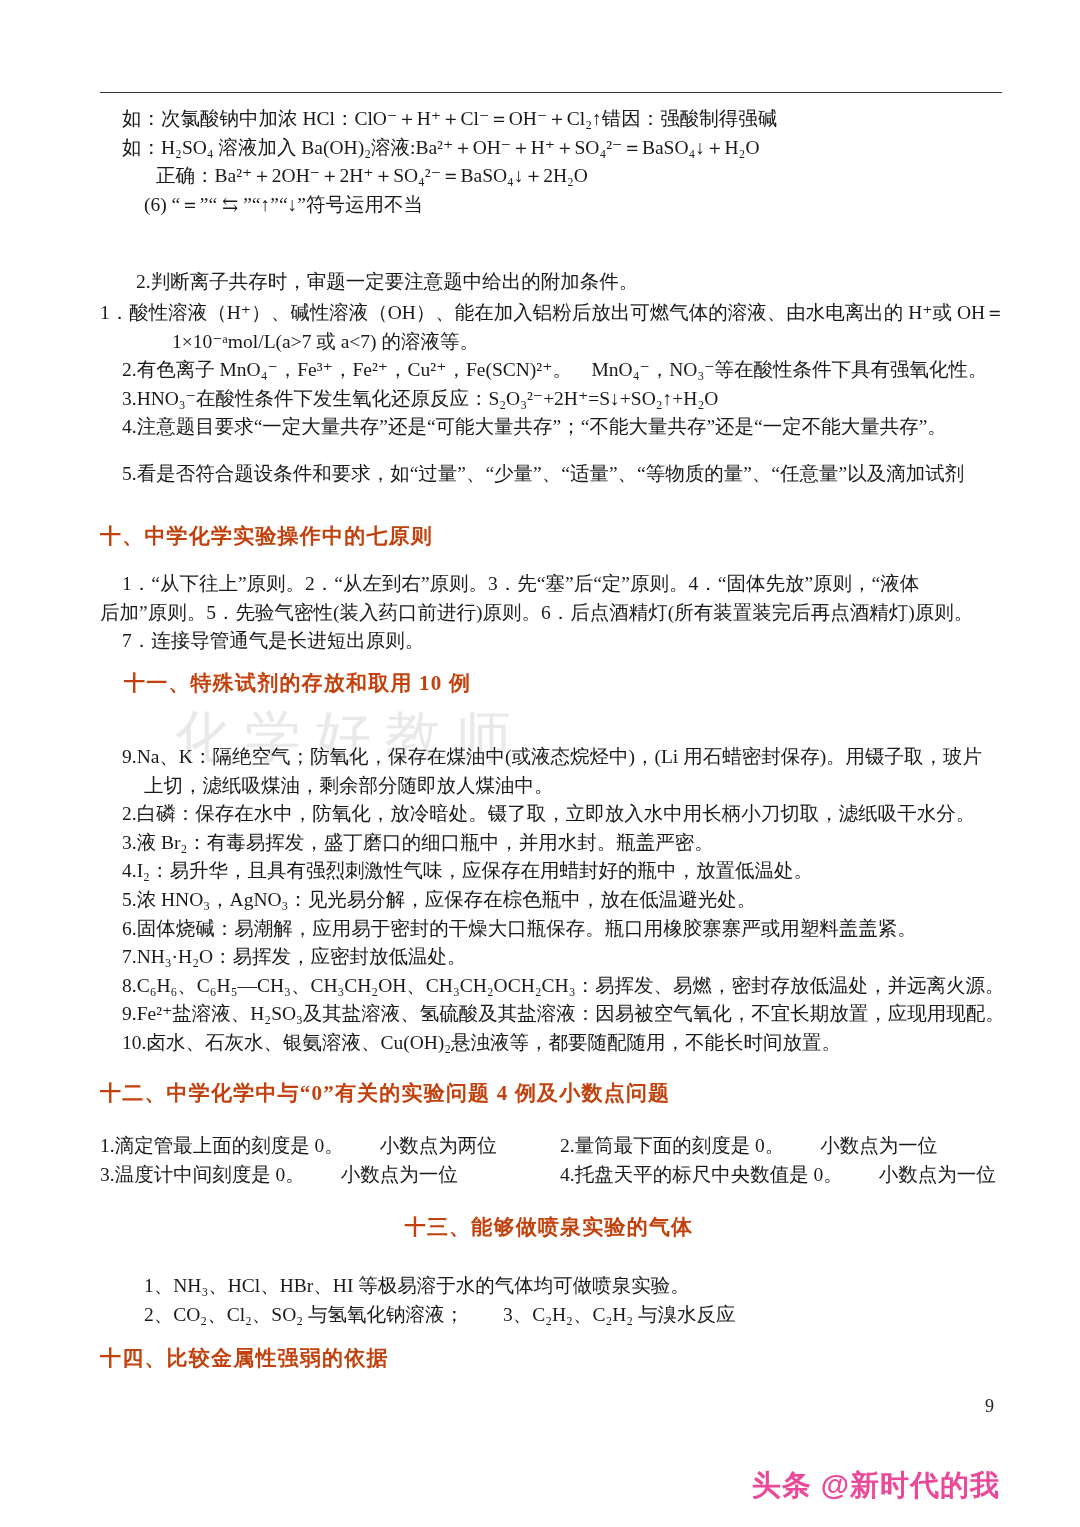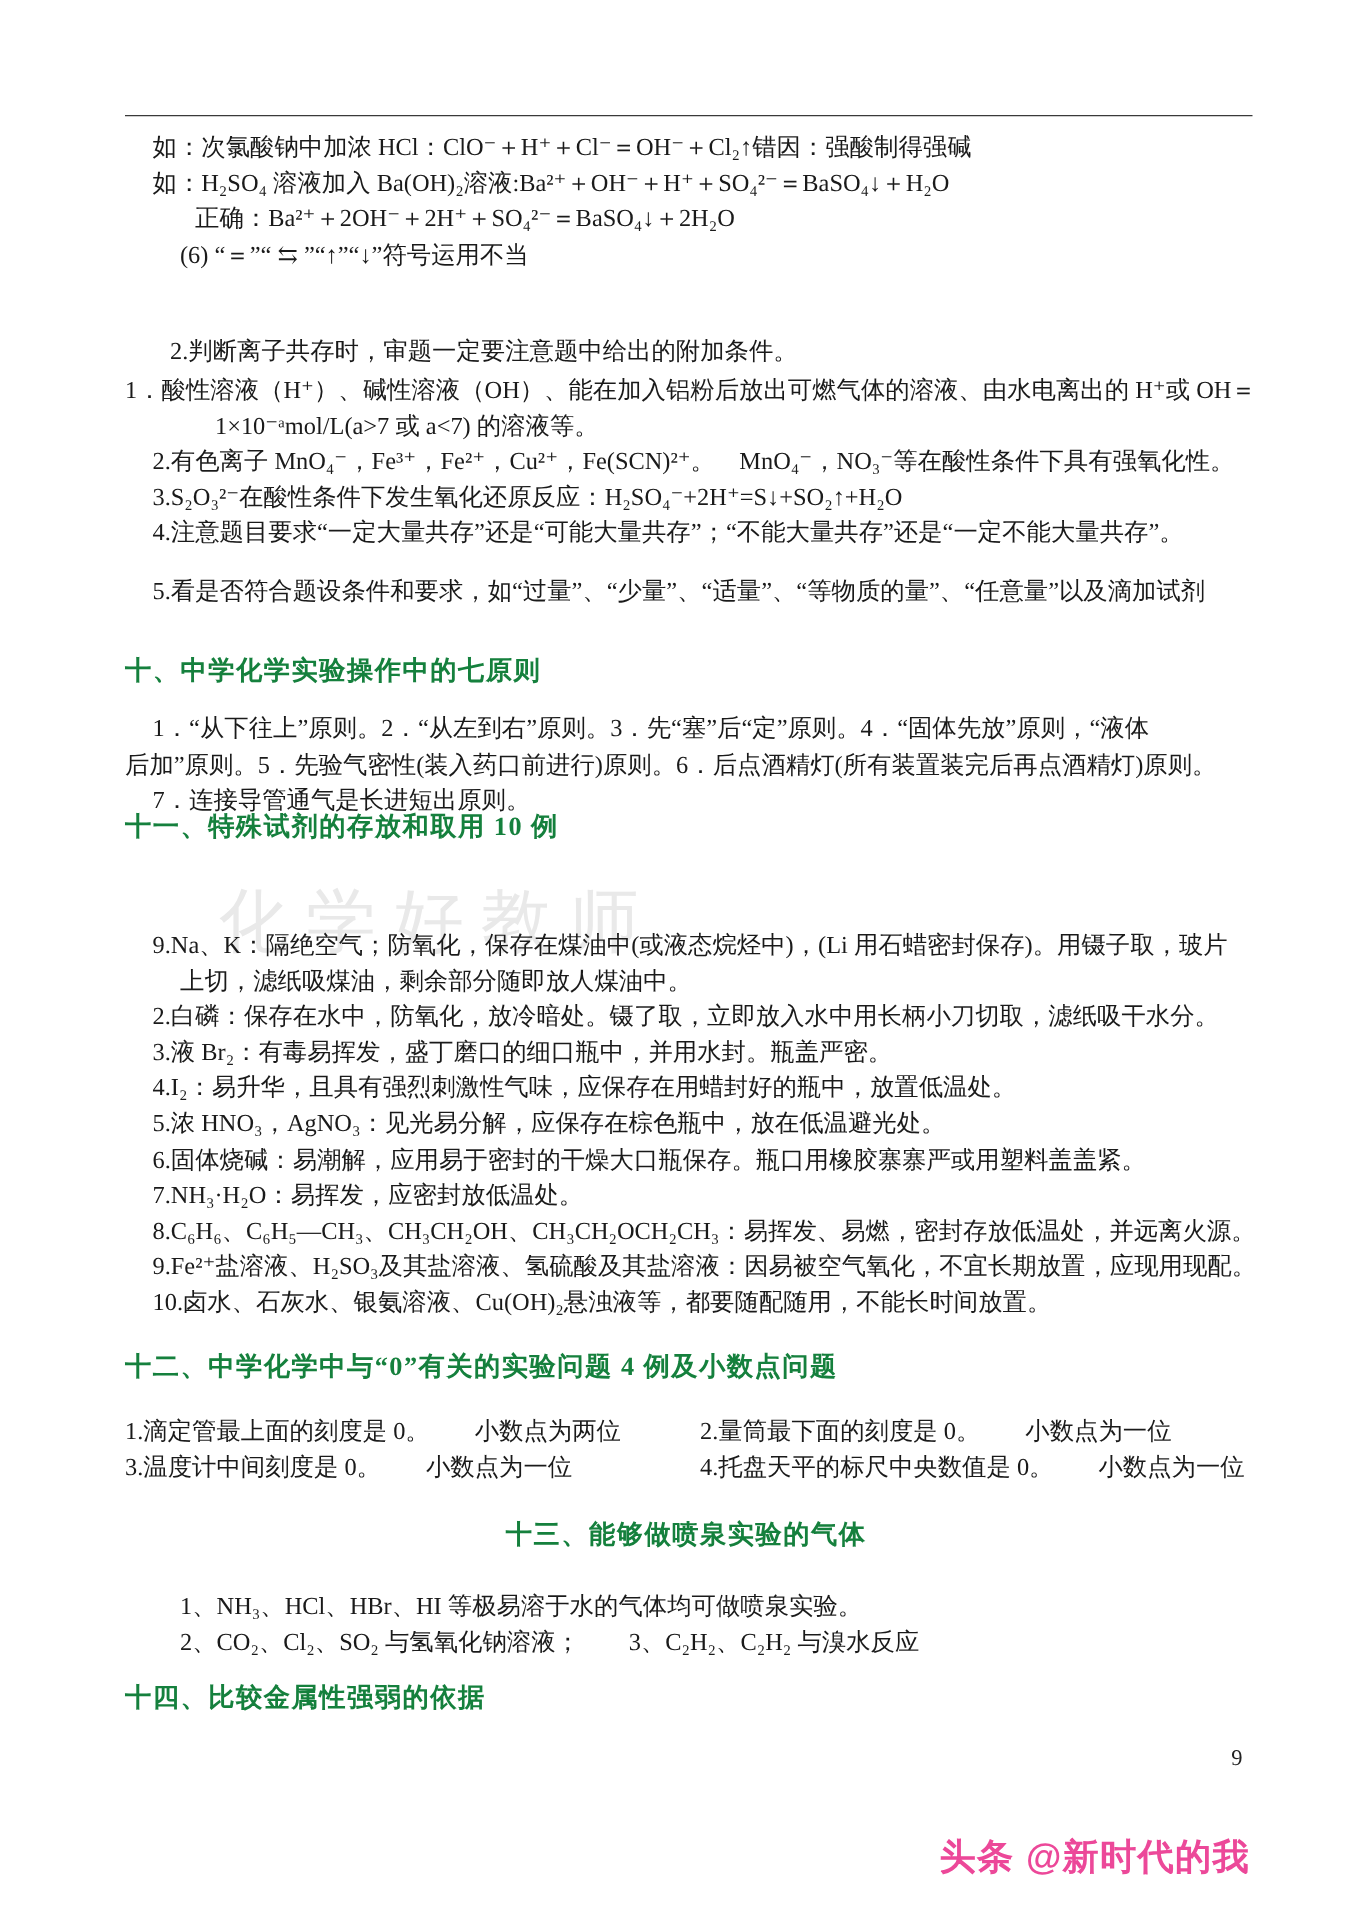--- a/index.html
+++ b/index.html
@@ -60,21 +60,21 @@
   }
 
   .ind1 { padding-left: 22px; }
   .ind2 { padding-left: 44px; }
   .ind3 { padding-left: 56px; }
   .ind-hang { padding-left: 72px; }
 
   .bold { font-weight: normal; margin-left: 36px; }
 
   .redhead {
-    color: #15803d;
+    color: #c2410c;
     font-weight: bold;
     font-size: 21px;
     line-height: 30px;
     letter-spacing: 1.2px;
     white-space: nowrap;
   }
 
   .two-col {
     display: flex;
   }
@@ -127,42 +127,42 @@
     <div class="line">
       <span>1．</span><span>酸性溶液（H⁺）、碱性溶液（OH）、能在加入铝粉后放出可燃气体的溶液、由水电离出的 H⁺或 OH＝</span>
     </div>
     <div class="line ind-hang">1×10⁻ᵃmol/L(a&gt;7 或 a&lt;7) 的溶液等。</div>
 
     <div class="line ind1">
       <span>2.</span><span>有色离子 MnO₄⁻，Fe³⁺，Fe²⁺，Cu²⁺，Fe(SCN)²⁺。　MnO₄⁻，NO₃⁻等在酸性条件下具有强氧化性。</span>
     </div>
 
     <div class="line ind1">
-      <span>3.</span><span>S₂O₃²⁻在酸性条件下发生氧化还原反应：H₂SO₄⁻+2H⁺=S↓+SO₂↑+H₂O</span>
+      <span>3.</span><span>HNO₃⁻在酸性条件下发生氧化还原反应：S₂O₃²⁻+2H⁺=S↓+SO₂↑+H₂O</span>
     </div>
 
     <div class="line ind1">
       <span>4.</span><span>注意题目要求“一定大量共存”还是“可能大量共存”；“不能大量共存”还是“一定不能大量共存”。</span>
     </div>
 
     <div class="line ind1" style="margin-top:18px;">
       <span>5.</span><span>看是否符合题设条件和要求，如“过量”、“少量”、“适量”、“等物质的量”、“任意量”以及滴加试剂</span>
     </div>
   </div>
 
   <div class="block" style="top:521px;">
     <div class="redhead">十、中学化学实验操作中的七原则</div>
   </div>
   <div class="block" style="top:570px;">
     <div class="line ind1">1．“从下往上”原则。2．“从左到右”原则。3．先“塞”后“定”原则。4．“固体先放”原则，“液体</div>
     <div class="line">后加”原则。5．先验气密性(装入药口前进行)原则。6．后点酒精灯(所有装置装完后再点酒精灯)原则。</div>
     <div class="line ind1">7．连接导管通气是长进短出原则。</div>
   </div>
 
-  <div class="block" style="top:646px;">
+  <div class="block" style="top:668px;margin-left:24px;">
     <div class="redhead">十一、特殊试剂的存放和取用 10 例</div>
   </div>
   <div class="block" style="top:743px;">
     <div class="line ind1">9.Na、K：隔绝空气；防氧化，保存在煤油中(或液态烷烃中)，(Li 用石蜡密封保存)。用镊子取，玻片</div>
     <div class="line ind2">上切，滤纸吸煤油，剩余部分随即放人煤油中。</div>
     <div class="line ind1">2.白磷：保存在水中，防氧化，放冷暗处。镊了取，立即放入水中用长柄小刀切取，滤纸吸干水分。</div>
     <div class="line ind1">3.液 Br₂：有毒易挥发，盛丁磨口的细口瓶中，并用水封。瓶盖严密。</div>
     <div class="line ind1">4.I₂：易升华，且具有强烈刺激性气味，应保存在用蜡封好的瓶中，放置低温处。</div>
     <div class="line ind1">5.浓 HNO₃，AgNO₃：见光易分解，应保存在棕色瓶中，放在低温避光处。</div>
     <div class="line ind1">6.固体烧碱：易潮解，应用易于密封的干燥大口瓶保存。瓶口用橡胶寨寨严或用塑料盖盖紧。</div>

